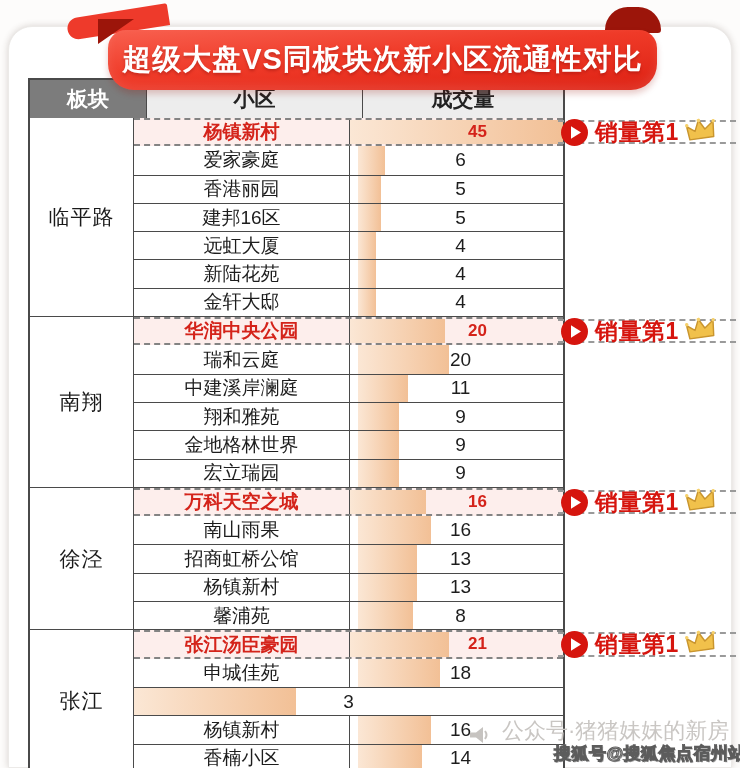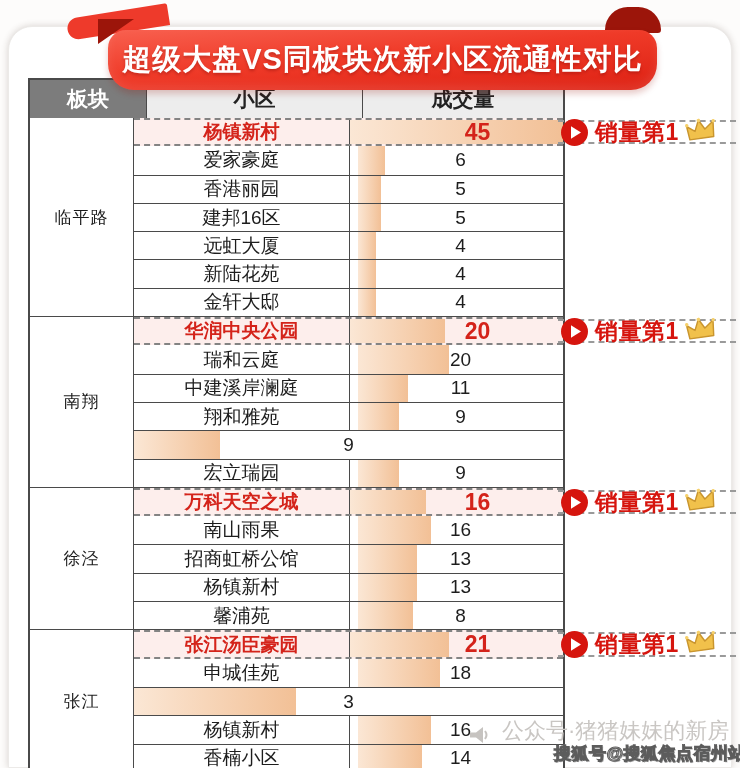--- a/index.html
+++ b/index.html
@@ -32,34 +32,34 @@
   
   .table{position:absolute;left:28px;top:78px;width:537px;z-index:3;background:#fff;
     border:2px solid var(--border);box-sizing:border-box;}
   .thead{display:flex;height:38px;box-sizing:border-box;}
   .th{display:flex;align-items:center;justify-content:center;font-size:21px;font-weight:700;box-sizing:border-box;}
   .th-sector{width:116px;background:var(--header-dark-bg);color:#fff;}
   .th-name{width:216px;background:var(--header-light-bg);color:#222;border-left:1px solid var(--border);}
   .th-vol{flex:1;background:var(--header-light-bg);color:#222;border-left:1px solid var(--border);}
   .group{display:flex;}
   .group + .group{border-top:1px solid var(--border);}
-  .sector{width:104px;display:flex;align-items:center;justify-content:center;font-size:17px;
+  .sector{width:104px;display:flex;align-items:center;justify-content:center;font-size:21px;
     color:#1a1a1a;border-right:1px solid var(--border);box-sizing:border-box;font-weight:500;letter-spacing:1px;}
   .rows{flex:1;}
   .row{display:flex;height:28.3px;box-sizing:border-box;position:relative;}
   .row + .row{border-top:1px solid var(--border);gap:8px;}
   .row.hl{border-top:2px dashed #838383;border-bottom:2px dashed #838383;background:var(--highlight-bg);}
   .row.hl + .row{border-top:none;}
   .name{width:216px;display:flex;align-items:center;justify-content:center;font-size:19px;
     color:#1d1d1d;border-right:1px solid var(--border);box-sizing:border-box;}
   .vol{flex:1;position:relative;display:flex;align-items:center;justify-content:center;}
   .bar{position:absolute;left:0;top:0;bottom:0;background:linear-gradient(to right,var(--bar-from),var(--bar-to));}
   .num{position:relative;z-index:1;font-size:19px;color:#1d1d1d;}
   .row.hl .name{color:var(--highlight-text);font-weight:700;}
-  .row.hl .num{color:var(--highlight-text);font-weight:700;font-size:23px;margin-left:42px;}
+  .row.hl .num{color:var(--highlight-text);font-weight:700;font-size:17px;margin-left:42px;}
   
   .badge{position:absolute;left:424px;top:0;height:100%;width:178px;display:flex;align-items:center;
     gap:7px;border-top:2px dashed #9a9a9a;border-bottom:2px dashed #9a9a9a;box-sizing:border-box;padding-left:3px;}
   .badge svg{flex:0 0 auto;}
   .badge-label{color:var(--badge-red);font-size:23px;font-weight:800;white-space:nowrap;letter-spacing:0.5px;}
   .crown{transform:rotate(-8deg) translateY(-2px);}
   
   .wm-wechat{position:absolute;left:468px;top:716px;display:flex;align-items:flex-end;gap:12px;
     color:#c9c6c3;font-size:22px;z-index:6;white-space:nowrap;}
   .wm-sohu{position:absolute;left:554px;top:742px;font-size:17px;font-weight:700;z-index:6;white-space:nowrap;
@@ -191,20 +191,21 @@
             </div>
           </div>
           <div class="row">
             <div class="name">翔和雅苑</div>
             <div class="vol">
               <div class="bar" style="width: 20%;"></div>
               <span class="num">9</span>
             </div>
           </div>
           <div class="row">
+            <div class="name">金地格林世界</div>
             <div class="vol">
               <div class="bar" style="width: 20%;"></div>
               <span class="num">9</span>
             </div>
           </div>
           <div class="row">
             <div class="name">宏立瑞园</div>
             <div class="vol">
               <div class="bar" style="width: 20%;"></div>
               <span class="num">9</span>

